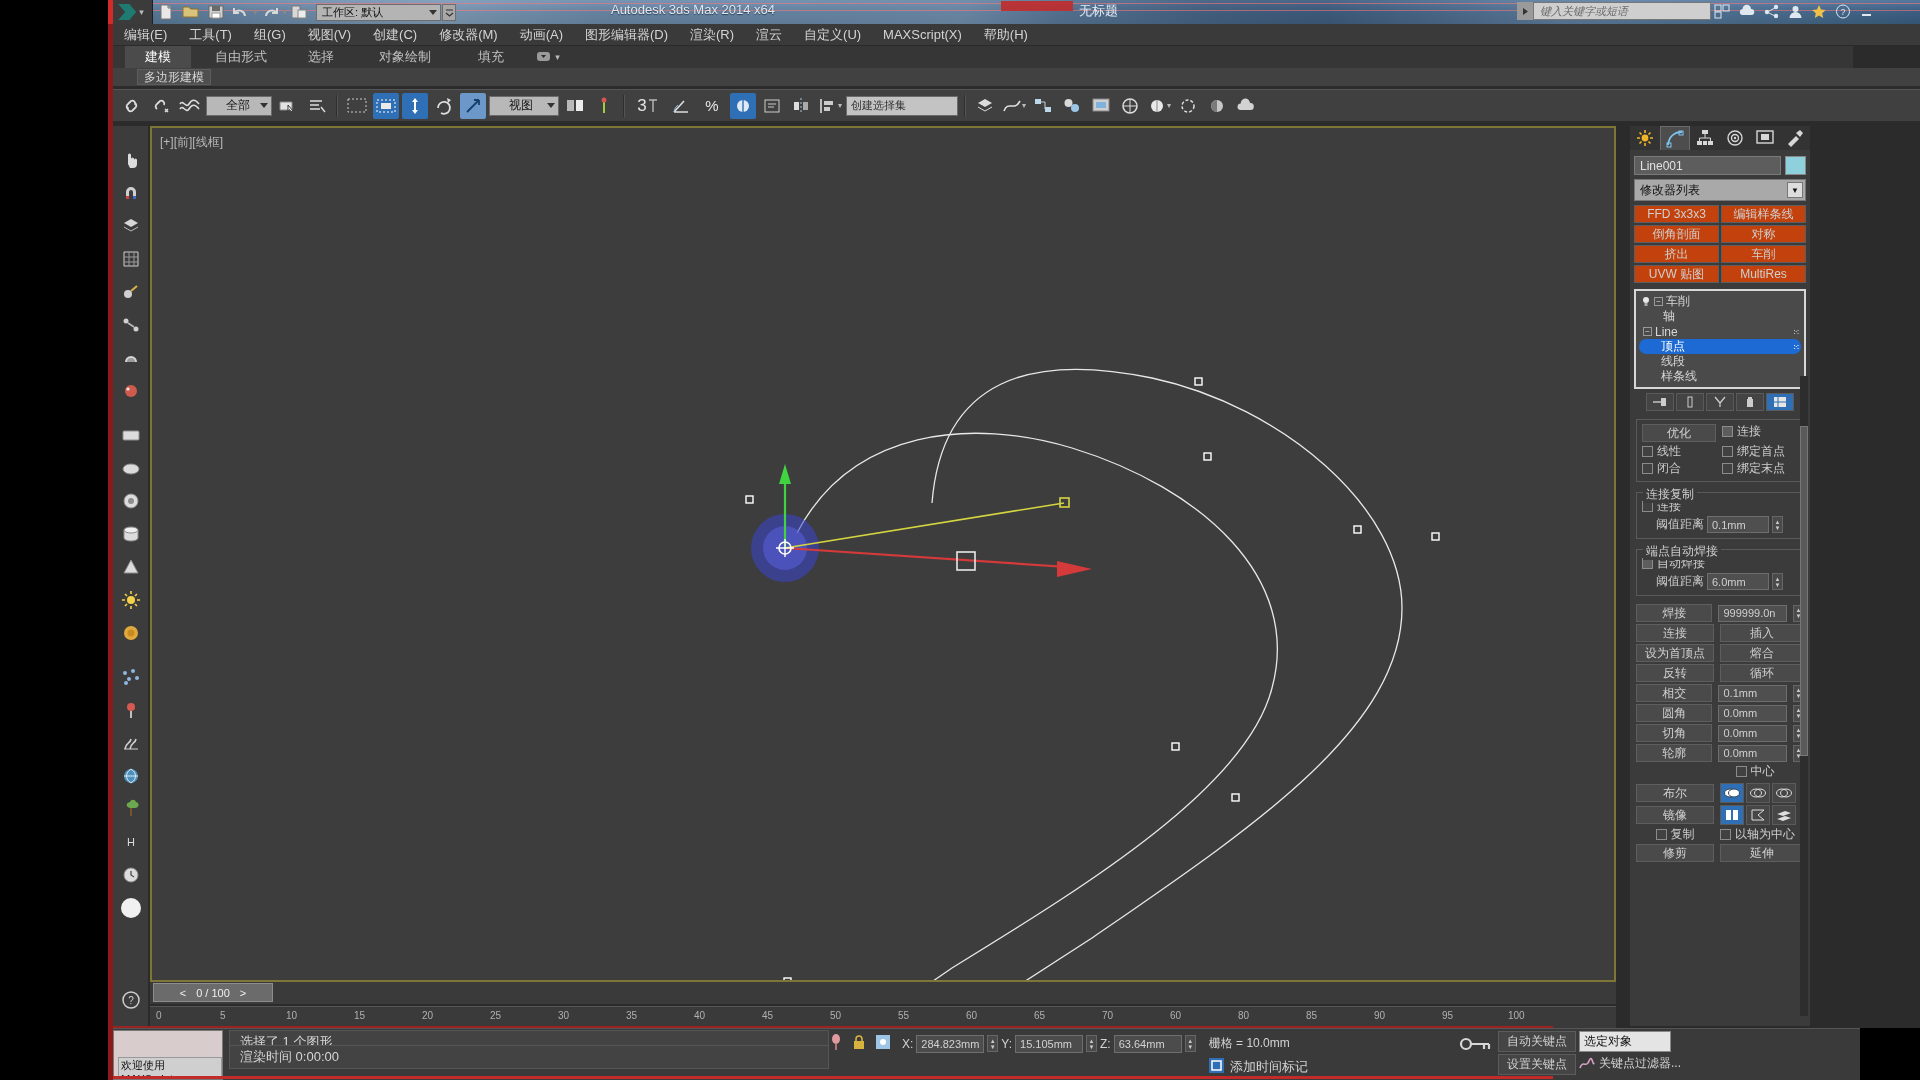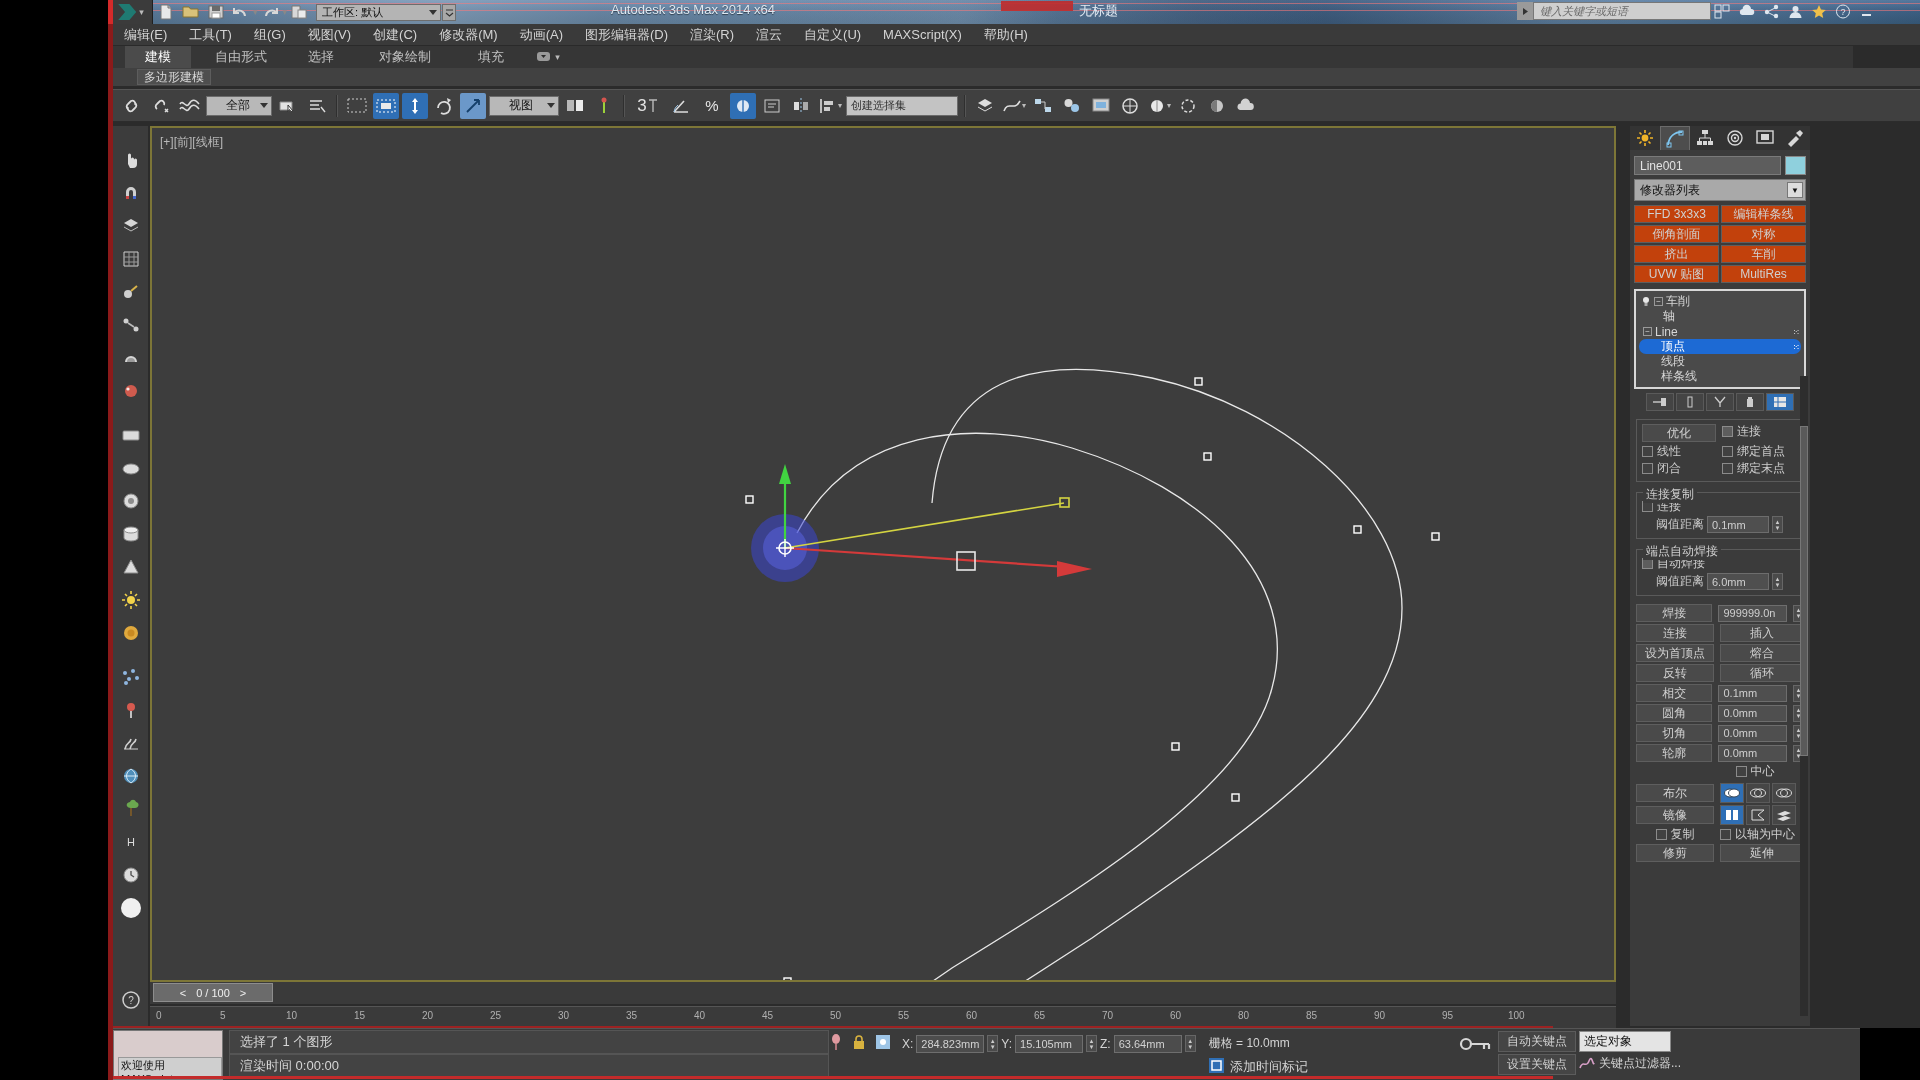--- a/index.html
+++ b/index.html
@@ -1051,21 +1051,21 @@
 
   <div class="redline2"></div>
   <div class="statusbar">
     <div class="mini">
       <div class="mini-dot"></div>
       <div class="mini-time">01:35:21</div>
       <div class="mini-lbl">欢迎使用 MAXScript</div>
     </div>
 
     <div class="stline" style="top:1px; width:600px;">选择了 1 个图形</div>
-    <div class="stline" style="top:25px; width:600px;text-align:right;">渲染时间  0:00:00</div>
+    <div class="stline" style="top:16px; width:600px;text-align:right;">渲染时间  0:00:00</div>
 
     <div class="coordbox" style="left:716px; top:4px;">
       <span>
         <svg width="14" height="18" viewBox="0 0 14 18">
             <ellipse cx="7" cy="6" rx="4" ry="5" fill="#e09aa0"></ellipse>
             <path d="M7 11v6" stroke="#b0747a" stroke-width="2"></path>
           </svg>
       </span>
       <span style="margin-left:6px;">
         <svg width="14" height="16" viewBox="0 0 14 16">

